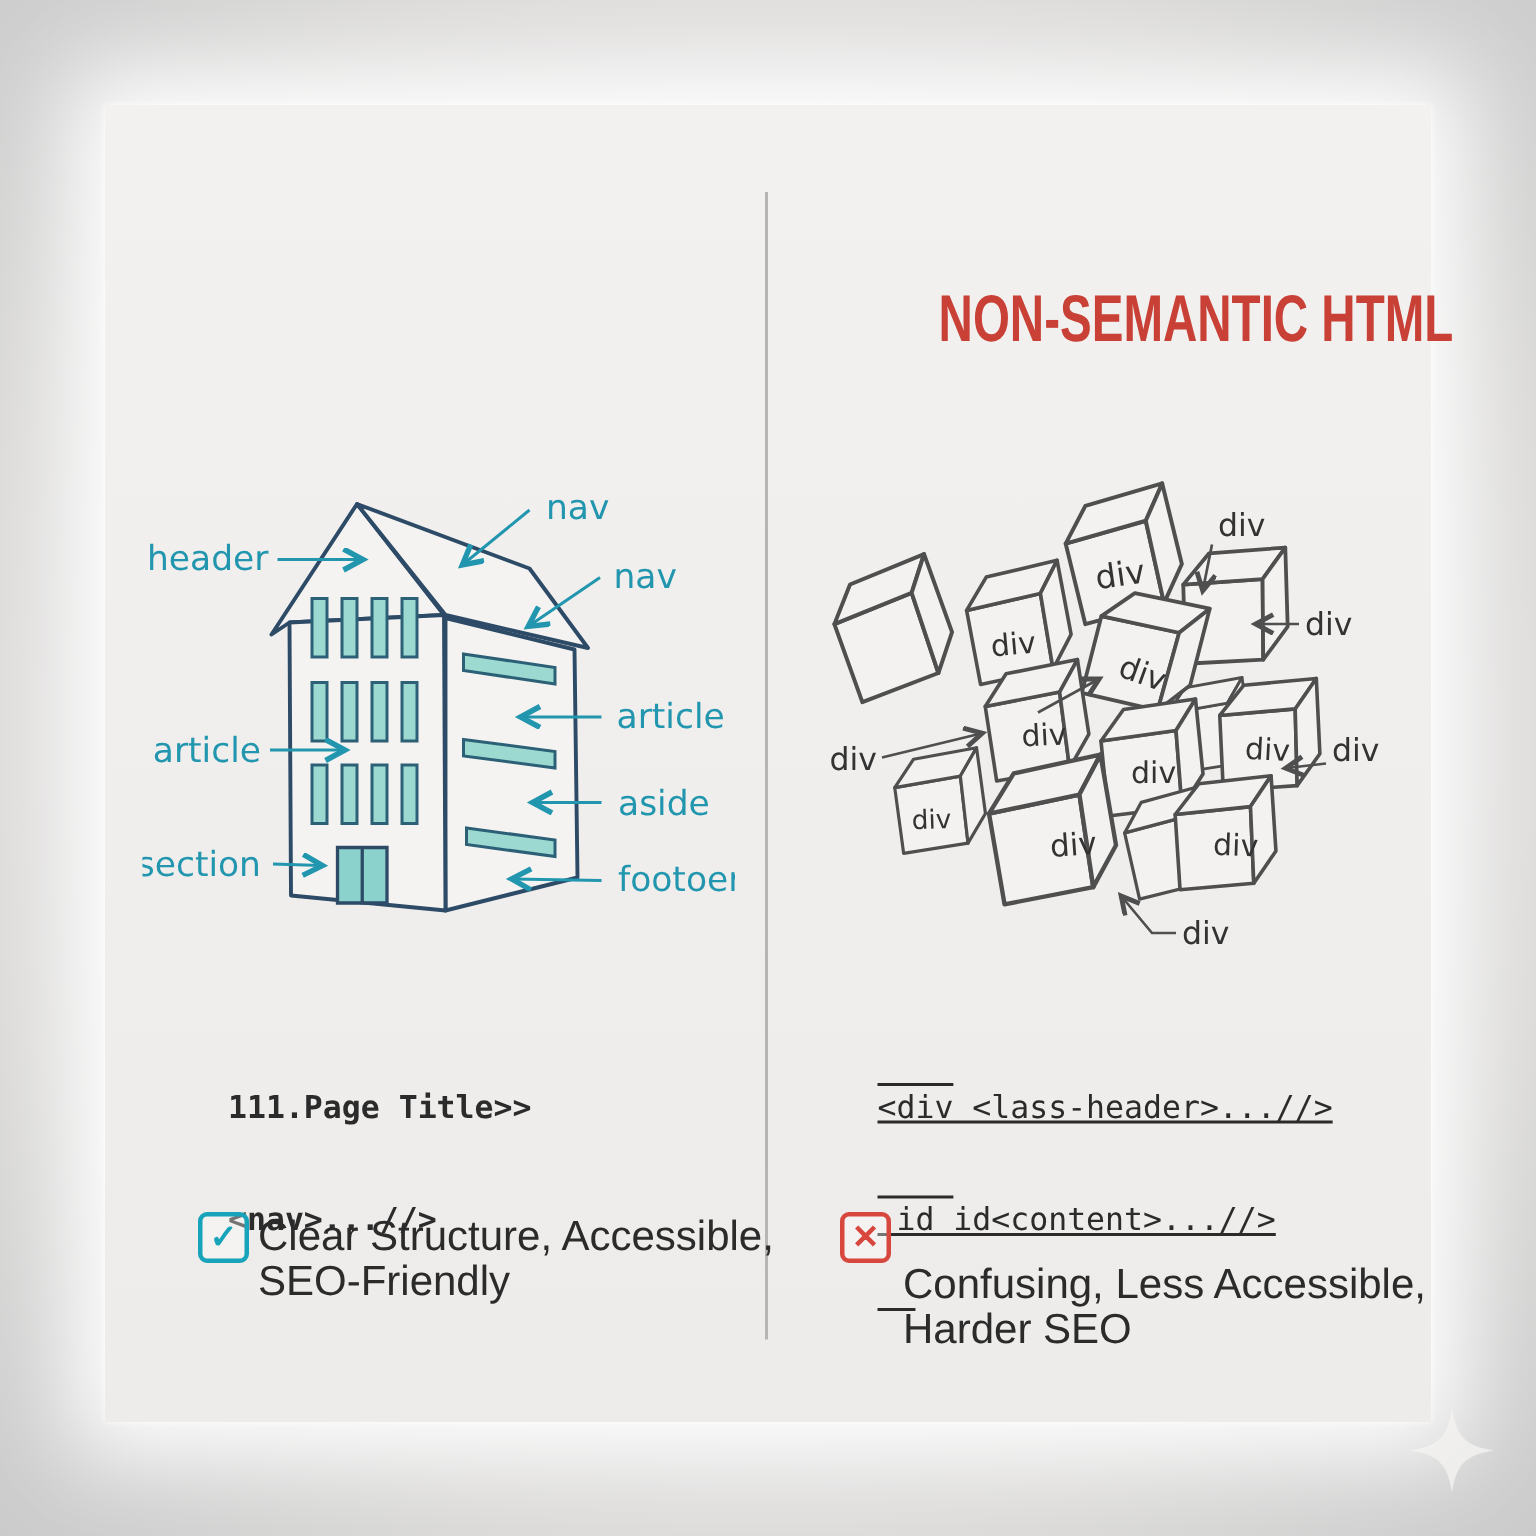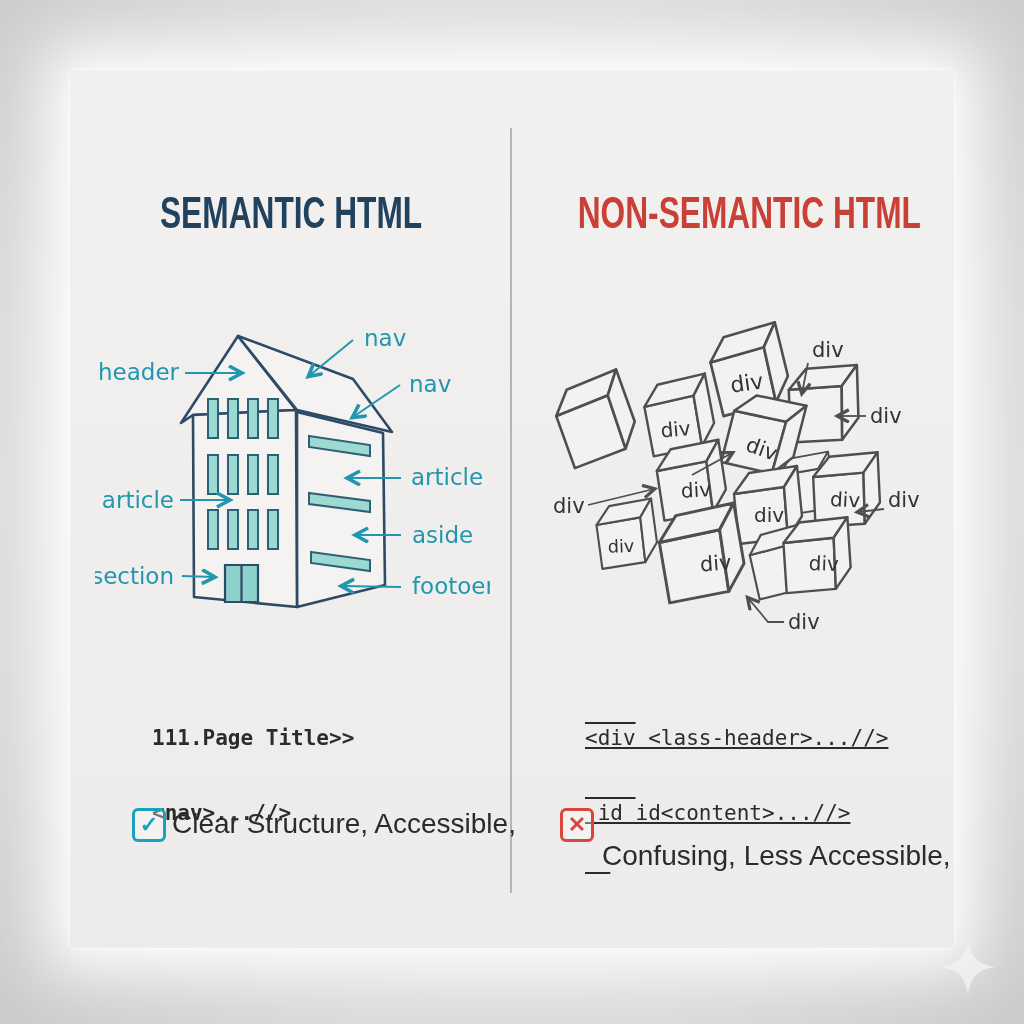--- a/index.html
+++ b/index.html
@@ -19,21 +19,21 @@
     position:absolute;left:510px;top:128px;width:2px;height:765px;
     background:#b5b5b5;
   }
   .title{
     position:absolute;top:190px;height:50px;
     text-align:center;font-weight:bold;font-size:44px;line-height:46px;
     letter-spacing:0px;white-space:nowrap;
   }
   .title span{display:inline-block;transform:scaleX(0.72);transform-origin:50% 50%;}
   .title-left{left:72px;width:439px;color:#21425f;}
-  .title-right{left:511px;width:441px;color:#c84036;}
+  .title-right{left:511px;width:441px;color:#c84036;padding-left:48px;}
   .code{
     position:absolute;top:676px;
     font-family:"DejaVu Sans Mono",monospace;
     font-size:21px;line-height:25px;color:#2b2b2b;white-space:pre;
   }
   .code-left{left:152px;font-weight:bold;}
   .code-right{left:585px;text-decoration:underline;}
   .verdict-box{
     position:absolute;top:808px;width:28px;height:28px;
     border-radius:6px;display:flex;align-items:center;justify-content:center;
@@ -49,21 +49,20 @@
   svg text{font-family:"DejaVu Sans",sans-serif;}
   .sparkle{position:absolute;left:938px;top:937px;width:60px;height:60px;opacity:0.85;}
 </style>
 </head>
 <body>
 
 <div class="stage">
   <div class="card"></div>
   <div class="divider"></div>
 
-  <div class="title title-left"><span>SEMANTIC HTML</span></div>
   <div class="title title-right"><span>NON-SEMANTIC HTML</span></div>
 
   <svg style="position:absolute;left:95px;top:328px;" width="395" height="285" viewBox="0 0 395 285">
     <defs>
       <marker id="at" markerWidth="10" markerHeight="10" refX="7" refY="4" orient="auto">
         <path d="M1,0.5 L7.5,4 L1,7.5" fill="none" stroke="#2196ae" stroke-width="1.8"></path>
       </marker>
     </defs>
     <g stroke="#2d4a67" stroke-width="2.6" fill="#f4f3f1" stroke-linejoin="round">
       <path d="M143,8 L86,95 L98,87 L201,82 Z"></path>
@@ -199,24 +198,26 @@
   <div class="code code-right">
     <div>&lt;div &lt;lass-header&gt;...//&gt;</div>
     <div> id id&lt;content&gt;...//&gt;</div>
   </div>
 
   <div class="verdict-box vb-check">
       <span>✓</span>
     </div>
   <div class="verdict-text vt-left">
     <div>Clear Structure, Accessible,</div>
+    <div>SEO-Friendly</div>
   </div>
   <div class="verdict-box vb-x">
       <span>✕</span>
     </div>
   <div class="verdict-text vt-right">
     <div>Confusing, Less Accessible,</div>
+    <div>Harder SEO</div>
   </div>
 
   <svg class="sparkle" viewBox="0 0 60 60">
     <path d="M30,2 C33,21 39,27 58,30 C39,33 33,39 30,58 C27,39 21,33 2,30 C21,27 27,21 30,2 Z" fill="#f3f2f1"></path>
   </svg>
 </div>
 
 </body></html>

